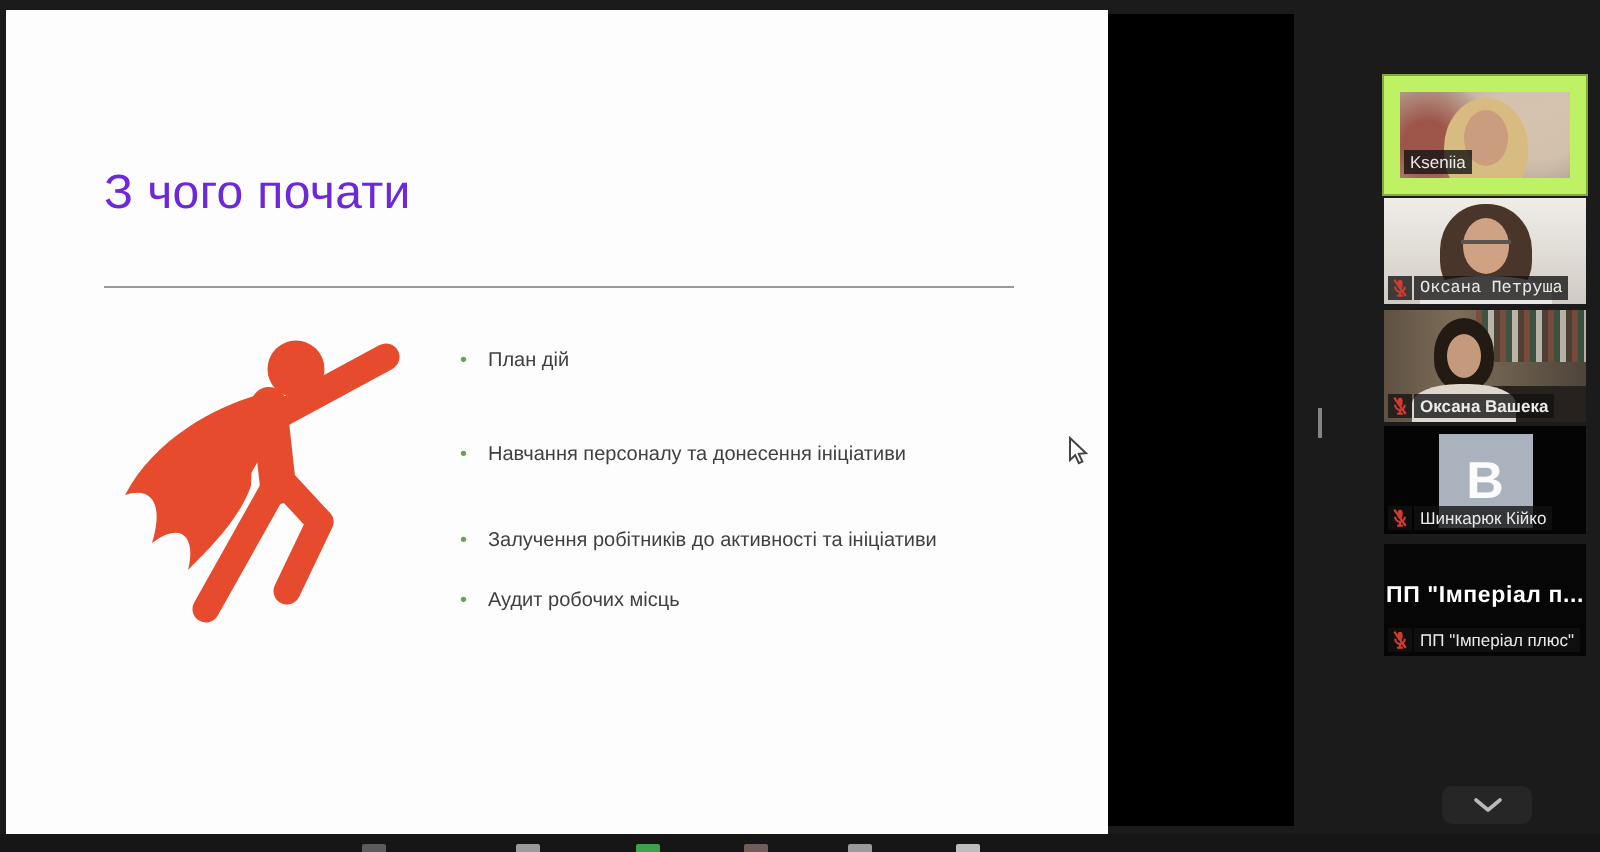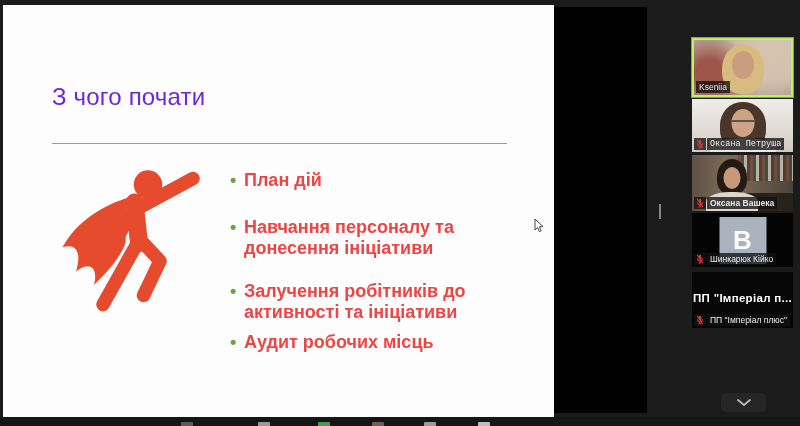--- a/index.html
+++ b/index.html
@@ -21,21 +21,21 @@
     position:absolute; left:49px; top:138px; width:455px; height:1px;
     background:#9a9a9a;
   }
   #hero { position:absolute; left:55px; top:163px; width:150px; height:150px; }
   #bullets {
     position:absolute; left:227px; top:165px; width:315px;
     list-style:none;
   }
   #bullets li {
     position:relative; padding-left:14px;
-    font-size:18px; font-weight:bold; color:#ef4444; line-height:21px;
+    font-size:10px; font-weight:normal; color:#404040; line-height:21px;
   }
   #bullets li::before {
     content:"•"; position:absolute; left:0; top:0; color:#6ca243;
   }
   #bullets li:nth-child(1){ margin-bottom:26px; }
   #bullets li:nth-child(2){ margin-bottom:22px; }
   #bullets li:nth-child(3){ margin-bottom:9px; }
   #cursor { position:absolute; left:531px; top:213px; }
 
   
@@ -47,21 +47,21 @@
     position:absolute; left:659px; top:204px; width:2px; height:15px;
     background:#858585;
   }
 
   
   .tile {
     position:absolute; left:692px; width:101px; overflow:hidden;
     background:#060606;
   }
   .tile.active {
-    border:2px solid #bef264; outline:1px solid #84a83c;text-align:center;
+    border:8px solid #bef264; outline:1px solid #84a83c;text-align:center;
   }
   .photo { position:absolute; inset:0; }
   .p1 {
     background:
       radial-gradient(circle at 16% 62%, rgba(148,62,52,.8) 0 16%, rgba(148,62,52,0) 46%),
       radial-gradient(circle at 82% 28%, rgba(214,196,176,.9) 0 28%, rgba(214,196,176,0) 62%),
       linear-gradient(160deg,#b9ab9d,#c7b7a5 50%,#a39486);
   }
   .p1 .hair { position:absolute; left:50%; top:8%; transform:translateX(-50%);
     width:42px; height:50px; background:#d8bb80; border-radius:50% 50% 44% 44%; }

